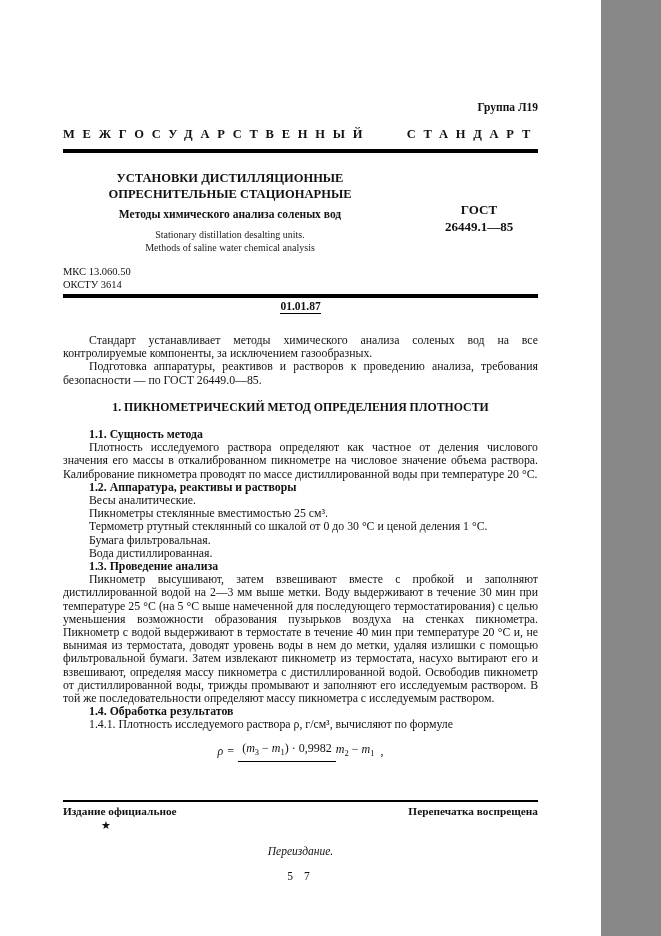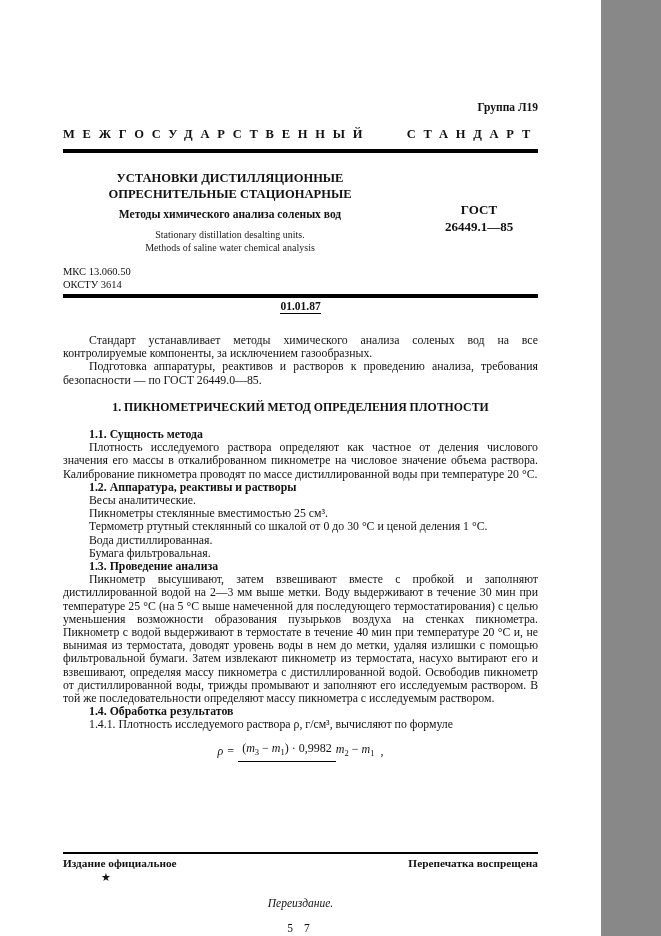--- a/index.html
+++ b/index.html
@@ -38,21 +38,21 @@
 
   .formula-row{display:flex;justify-content:center;align-items:center;margin-top:9px;font-size:12px;}
   .formula-row .rho{font-style:italic;margin-right:4px;}
   .frac{display:inline-flex;flex-direction:row;text-align:center;margin:0 4px;line-height:15px;}
   .frac .num{border-bottom:1px solid #000;padding:0 4px 1px 4px;}
   .frac .den{padding-top:1px;}
   .frac i{font-style:italic;}
   .frac sub{font-size:8.5px;}
   .formula-suffix{margin-left:2px;}
 
-  .footer{position:absolute;left:63px;right:63px;top:852px;}
+  .footer{position:absolute;left:63px;right:63px;top:800px;}
   .footer-rule{height:2px;background:#000;}
   .footer-row{display:flex;justify-content:space-between;font-weight:bold;font-size:11.3px;margin-top:3px;line-height:13px;}
   .star{margin-left:38px;font-size:11px;line-height:12px;margin-top:2px;font-family:"DejaVu Sans",sans-serif;}
   .reissue{text-align:center;font-style:italic;font-size:11.5px;margin-top:13px;}
   .page-number{text-align:center;font-size:11.5px;margin-top:13px;letter-spacing:4px;}
 </style>
 </head>
 <body>
 
 <div class="page">
@@ -101,22 +101,22 @@
 
     <p class="section-heading">1. ПИКНОМЕТРИЧЕСКИЙ МЕТОД ОПРЕДЕЛЕНИЯ ПЛОТНОСТИ</p>
 
     <p class="bold line">1.1. Сущность метода</p>
     <p>Плотность исследуемого раствора определяют как частное от деления числового значения его массы в откалиброванном пикнометре на числовое значение объема раствора. Калибрование пикнометра проводят по массе дистиллированной воды при температуре 20 °С.</p>
 
     <p class="bold line">1.2. Аппаратура, реактивы и растворы</p>
     <p class="line">Весы аналитические.</p>
     <p class="line">Пикнометры стеклянные вместимостью 25 см³.</p>
     <p class="line">Термометр ртутный стеклянный со шкалой от 0 до 30 °С и ценой деления 1 °С.</p>
+    <p class="line">Бумага фильтровальная.</p>
     <p class="line">Вода дистиллированная.</p>
-    <p class="line">Бумага фильтровальная.</p>
 
     <p class="bold line">1.3. Проведение анализа</p>
     <p>Пикнометр высушивают, затем взвешивают вместе с пробкой и заполняют дистиллированной водой на 2—3 мм выше метки. Воду выдерживают в течение 30 мин при температуре 25 °С (на 5 °С выше намеченной для последующего термостатирования) с целью уменьшения возможности образования пузырьков воздуха на стенках пикнометра. Пикнометр с водой выдерживают в термостате в течение 40 мин при температуре 20 °С и, не вынимая из термостата, доводят уровень воды в нем до метки, удаляя излишки с помощью фильтровальной бумаги. Затем извлекают пикнометр из термостата, насухо вытирают его и взвешивают, определяя массу пикнометра с дистиллированной водой. Освободив пикнометр от дистиллированной воды, трижды промывают и заполняют его исследуемым раствором. В той же последовательности определяют массу пикнометра с исследуемым раствором.</p>
 
     <p class="bold line">1.4. Обработка результатов</p>
     <p class="line">1.4.1. Плотность исследуемого раствора ρ, г/см³, вычисляют по формуле</p>
 
     <div class="formula-row">
       <i class="rho">ρ</i>
       <span>=</span>

